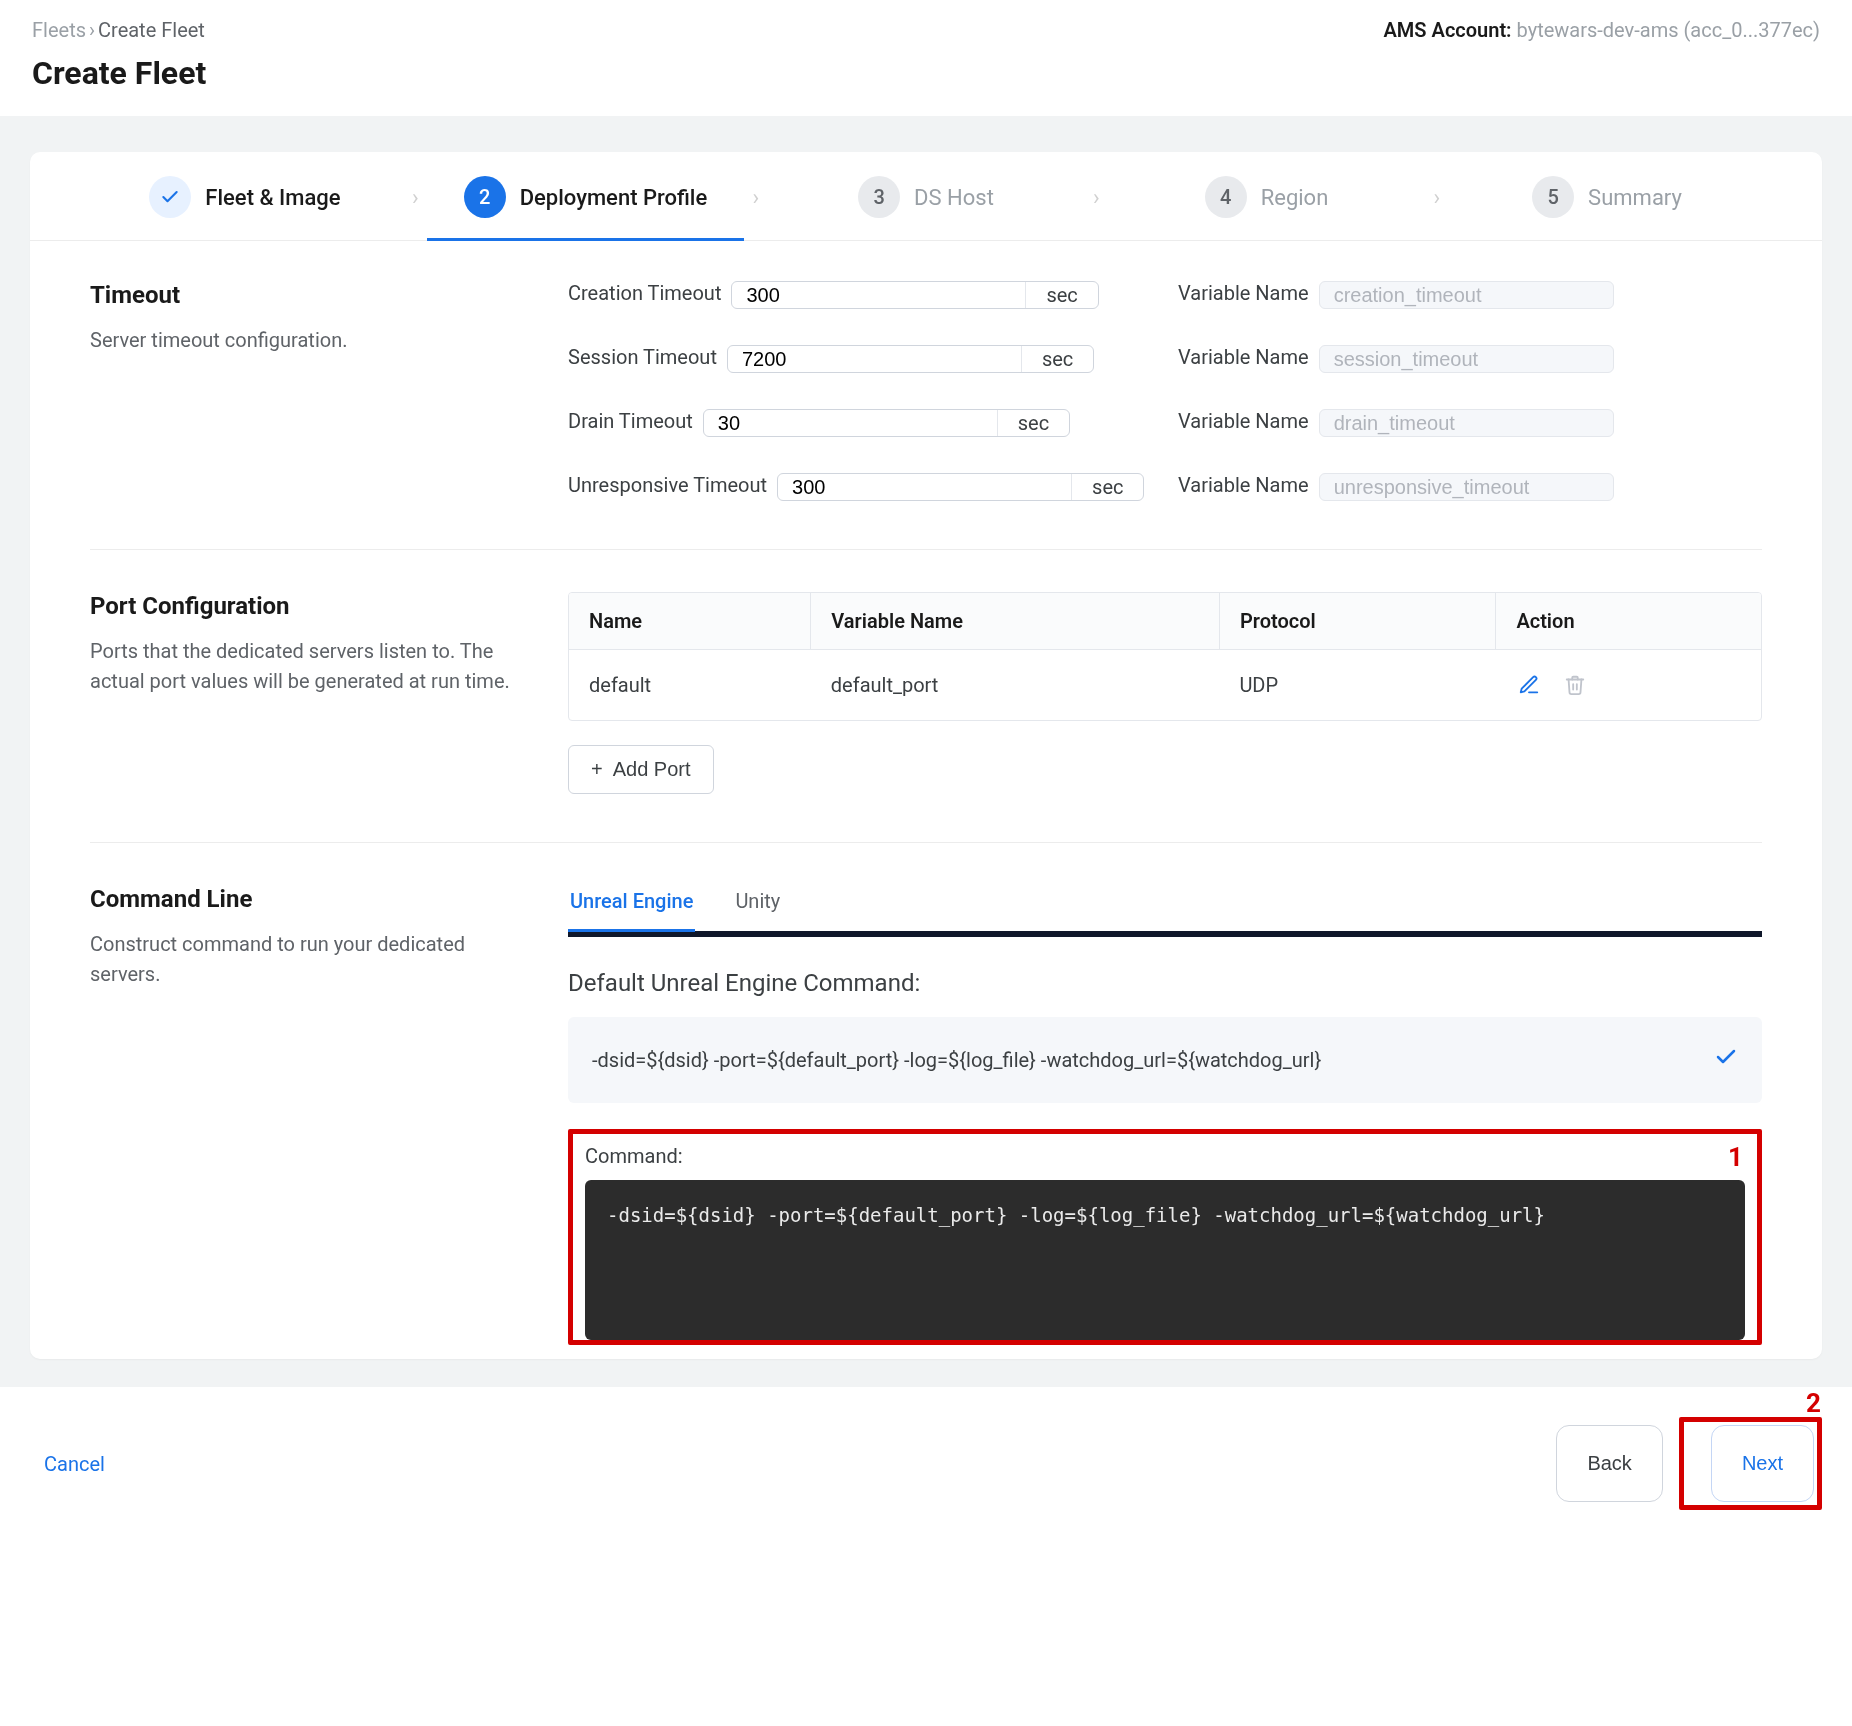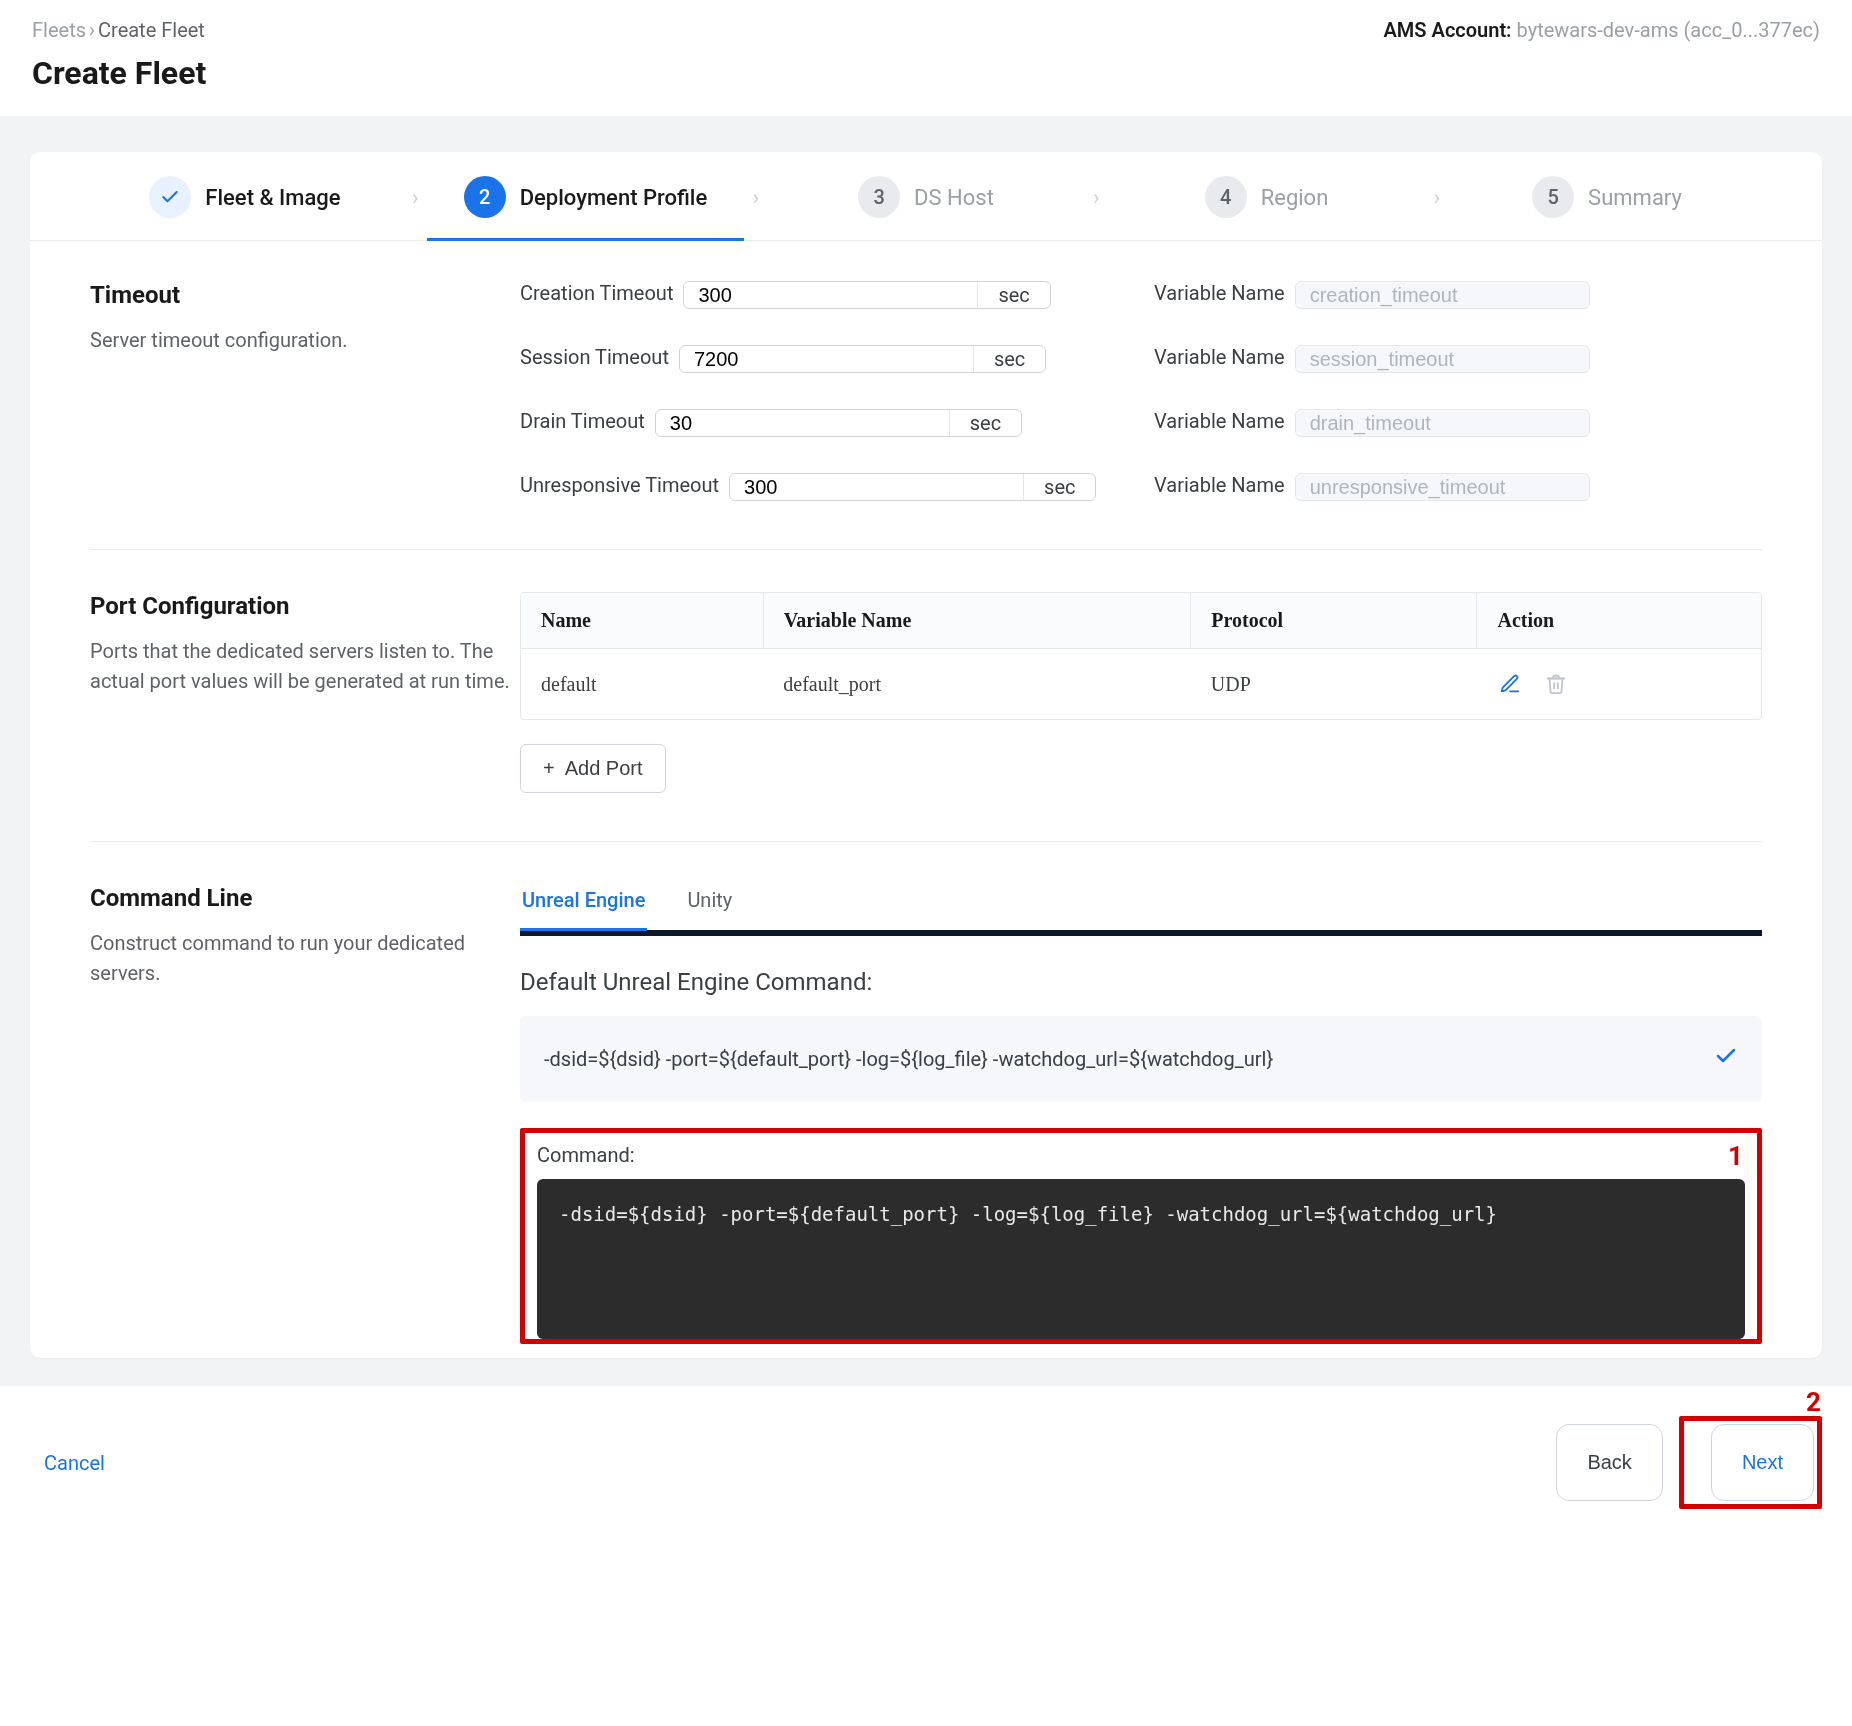--- a/index.html
+++ b/index.html
@@ -108,20 +108,21 @@
     position: absolute;
     left: 0; right: 0; bottom: -23px;
     height: 3px;
     background: #1a73e8;
   }
 
   
   .form-body { padding: 40px 60px 10px 60px; }
   .section {
     display: flex;
+    gap: 48px;
     padding-bottom: 48px;
     margin-bottom: 42px;
     border-bottom: 1px solid #ececec;
   }
   .section:last-child { border-bottom: none; margin-bottom: 0; padding-bottom: 10px; }
   .section-left {
     flex: 0 0 430px;
   }
   .section-title {
     font-size: 24px;
@@ -181,21 +182,20 @@
     padding: 0 20px;
     font-size: 20px;
     color: #3c4043;
   }
 
   
   .port-table {
     border: 1px solid #e4e7ec;
     border-radius: 4px;
     overflow: hidden;
-    font-family: Liberation Serif, serif;
   }
   .port-table table {
     width: 100%;
     border-collapse: collapse;
     font-size: 20px;
   }
   .port-table th {
     text-align: left;
     background: #fafbfc;
     font-weight: 600;

